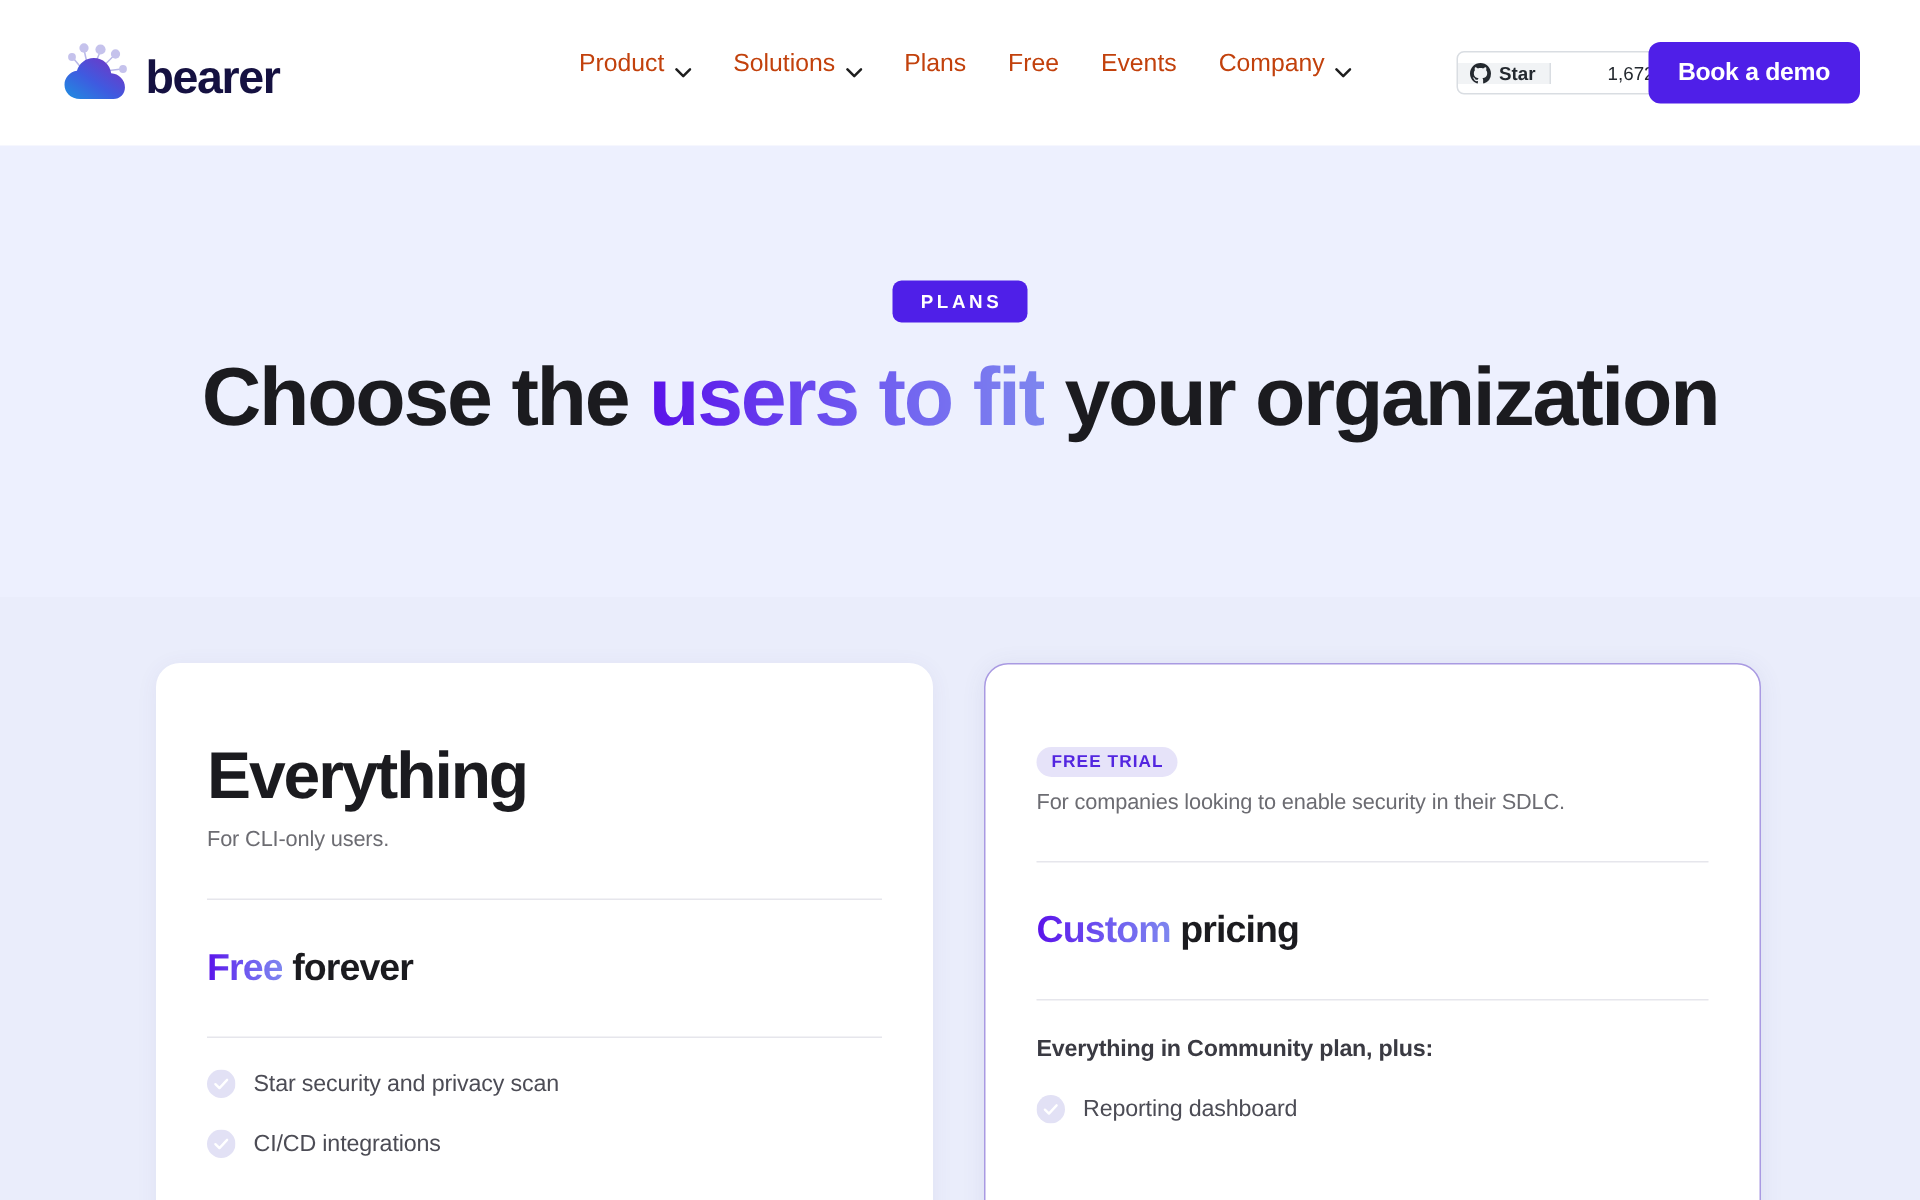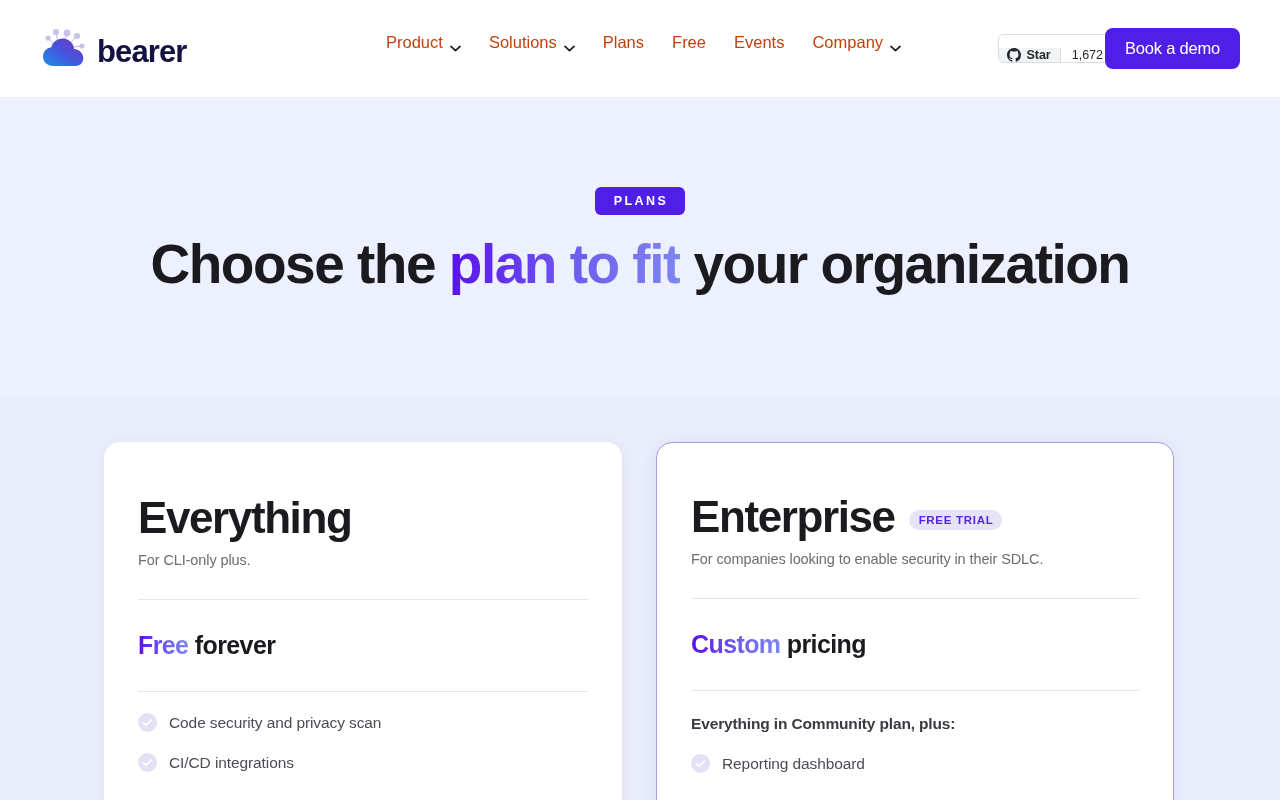--- a/index.html
+++ b/index.html
@@ -29,39 +29,39 @@
   .nav { position: absolute; left: 372px; top: 33px; display: flex; align-items: center; gap: 0; }
   .nav-item {
     display: flex; align-items: flex-end; gap: 7px;
     font-size: 16.5px; color: #c2410c; font-weight: 500;
     padding: 0 14px; cursor: pointer; white-space: nowrap;
   }
   .chev { width: 11px; height: 7px; display: block; }
 
   .gh-btn {
     position: absolute; right: 165px; top: 34px;
-    display: flex; align-items: flex-end; height: 29px;
+    display: flex; align-items: center; height: 29px;
     border: 1px solid #d9dde2; border-radius: 5px; overflow: hidden;
-    background: #ffffff; font-size: 12.5px;
+    background: #ffffff; font-size: 12.5px; gap: 27px;
   }
   .gh-left {
     display: flex; align-items: center; gap: 5px;
     padding: 0 9px 0 8px; background: #f1f3f5; color: #24292f; font-weight: bold;
     border-right: 1px solid #d9dde2;
   }
   .gh-count { display: flex; align-items: center; padding: 0 11px; color: #24292f; background: #ffffff; }
   .gh-icon { width: 14px; height: 14px; display: block; }
 
   .demo-btn {
     position: absolute; right: 40px; top: 28px;
     height: 41px; padding: 0 20px;
     background: #4f1fe8; color: #ffffff;
     border: none; border-radius: 8px;
     font-family: "Liberation Sans", sans-serif;
-    font-size: 16.5px; font-weight: normal; letter-spacing: -0.2px;
+    font-size: 16.5px; font-weight: bold; letter-spacing: -0.2px;
     cursor: pointer; display: flex; align-items: center; justify-content: center; margin-left: 32px;
   }
 
   
   .hero {
     position: absolute; top: 97px; left: 0;
     width: 1280px; height: 301px;
     background: #edf0fe;
     text-align: center;
   }
@@ -218,62 +218,61 @@
       </div>
       <div class="gh-count">1,672</div>
     </div>
 
     <button class="demo-btn">Book a demo</button>
   </div>
 
   <div class="hero">
     <div class="plans-badge">PLANS</div>
     <h1 class="hero-title">
-      <span>Choose the </span><span class="grad-text">plan to fit</span><span> your organization</span>
+      <span>Choose the </span><span class="grad-text">users to fit</span><span> your organization</span>
     </h1>
   </div>
 
   <div class="plans-section">
     <div class="cards">
 
       <div class="card">
         <div class="card-title-row">
           <div class="card-title">Everything</div>
         </div>
-        <div class="card-sub">For CLI-only plus.</div>
+        <div class="card-sub">For CLI-only users.</div>
         <div class="divider"></div>
         <div class="price-row">
           <span class="grad-text">Free</span><span> forever</span>
         </div>
         <div class="divider second"></div>
         <div class="features">
           <div class="feature">
             <span>
               <svg class="check-icon" viewBox="0 0 19 19">
                   <circle cx="9.5" cy="9.5" r="9.5" fill="#e2e1f5"></circle>
                   <path d="M5.6 9.8 L8.3 12.4 L13.4 6.9" fill="none" stroke="#ffffff" stroke-width="1.6" stroke-linecap="round" stroke-linejoin="round"></path>
                 </svg>
             </span>
-            <span>Code security and privacy scan</span>
+            <span>Star security and privacy scan</span>
           </div>
           <div class="feature">
             <span>
               <svg class="check-icon" viewBox="0 0 19 19">
                   <circle cx="9.5" cy="9.5" r="9.5" fill="#e2e1f5"></circle>
                   <path d="M5.6 9.8 L8.3 12.4 L13.4 6.9" fill="none" stroke="#ffffff" stroke-width="1.6" stroke-linecap="round" stroke-linejoin="round"></path>
                 </svg>
             </span>
             <span>CI/CD integrations</span>
           </div>
         </div>
       </div>
 
       <div class="card highlight">
         <div class="card-title-row">
-          <div class="card-title">Enterprise</div>
           <div class="trial-badge">FREE TRIAL</div>
         </div>
         <div class="card-sub">For companies looking to enable security in their SDLC.</div>
         <div class="divider"></div>
         <div class="price-row">
           <span class="grad-text">Custom</span><span> pricing</span>
         </div>
         <div class="divider second"></div>
         <div class="features">
           <div class="feature-head">Everything in Community plan, plus:</div>

